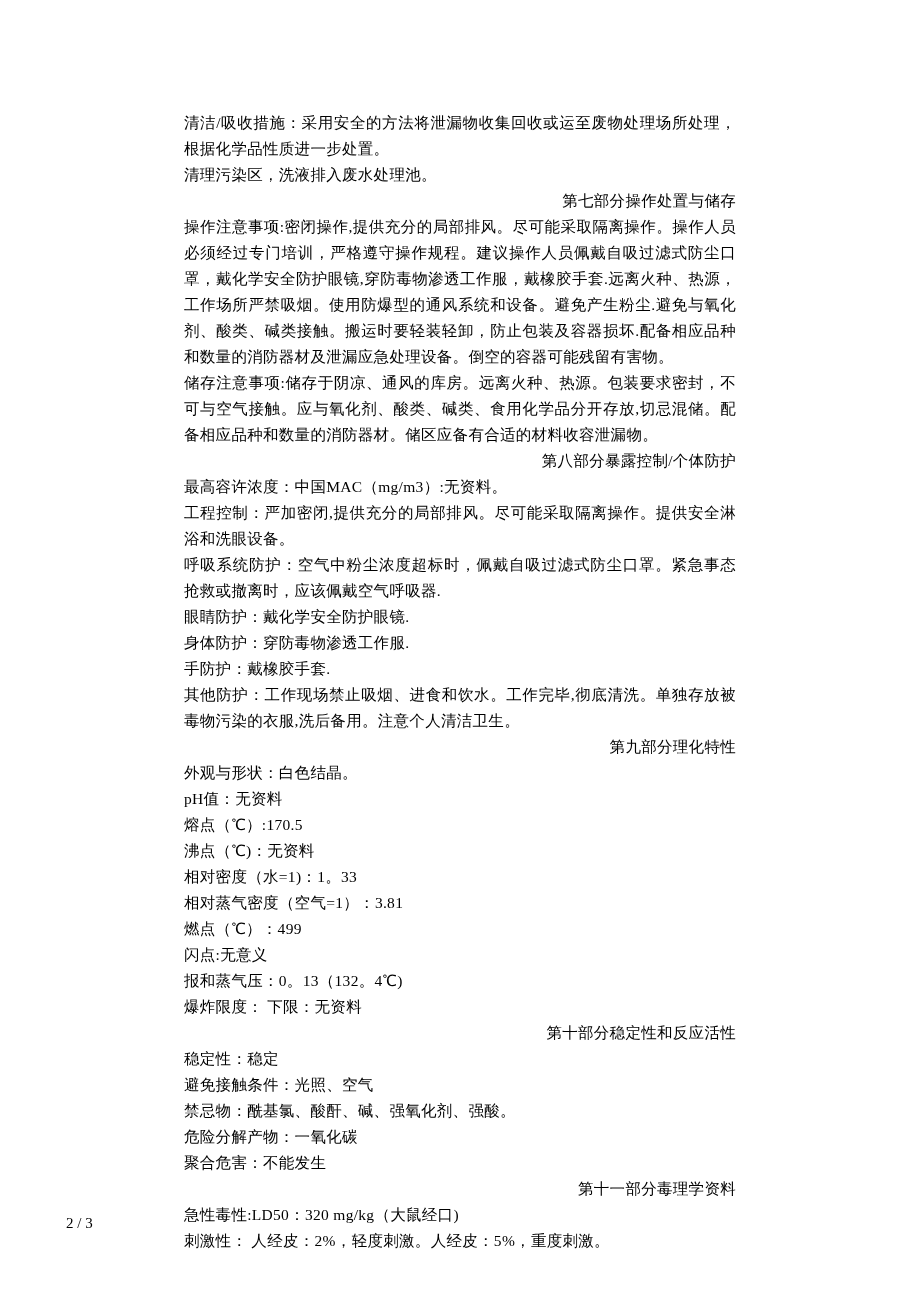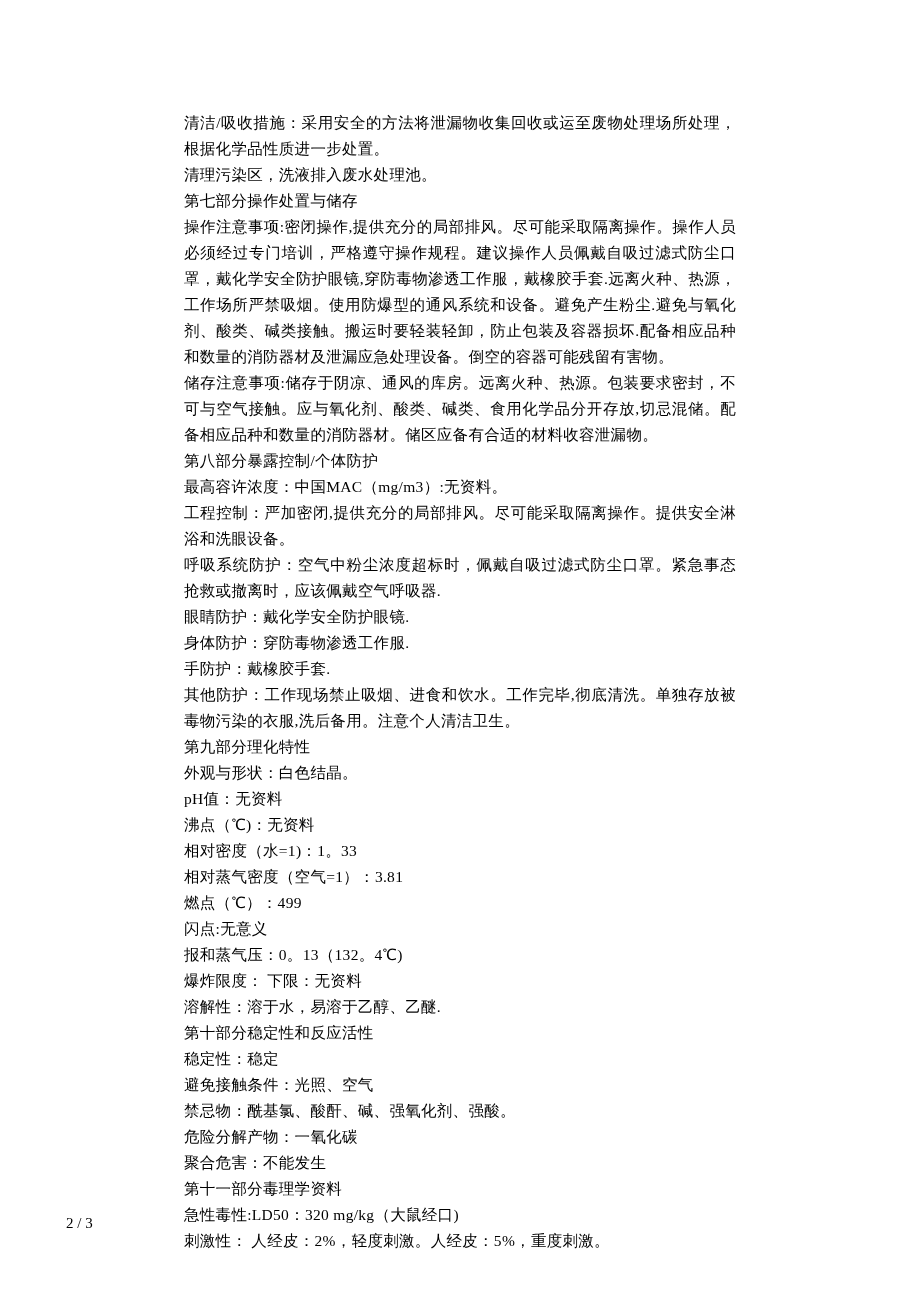--- a/index.html
+++ b/index.html
@@ -1,19 +1,19 @@
 <!DOCTYPE html>
 <html><head>
 <meta charset="utf-8">
 <style>
 body{margin:0;padding:0;font-family:"SimSun","宋体",serif;background:#fff;color:#000}
 .page{width:788px;height:1302px;margin:0 auto;padding:110px 118px 0;box-sizing:border-box;position:relative}
 .content{font-size:15.5px;line-height:26px;letter-spacing:0.3px}
 .para{text-align:justify;margin:0}
-.center{text-align:left;margin:0}
+.center{text-align:right;margin:0}
 .footer{position:absolute;bottom:70px;left:0;right:0;text-align:left;font-size:15px}
 </style>
 </head>
 <body>
 
 <div class="page">
 <div class="content">
 <p class="para">清洁/吸收措施：采用安全的方法将泄漏物收集回收或运至废物处理场所处理，根据化学品性质进一步处置。</p>
 <p class="para">清理污染区，洗液排入废水处理池。</p>
 <p class="center">第七部分操作处置与储存</p>
@@ -23,28 +23,28 @@
 <p class="para">最高容许浓度：中国MAC（mg/m3）:无资料。</p>
 <p class="para">工程控制：严加密闭,提供充分的局部排风。尽可能采取隔离操作。提供安全淋浴和洗眼设备。</p>
 <p class="para">呼吸系统防护：空气中粉尘浓度超标时，佩戴自吸过滤式防尘口罩。紧急事态抢救或撤离时，应该佩戴空气呼吸器.</p>
 <p class="para">眼睛防护：戴化学安全防护眼镜.</p>
 <p class="para">身体防护：穿防毒物渗透工作服.</p>
 <p class="para">手防护：戴橡胶手套.</p>
 <p class="para">其他防护：工作现场禁止吸烟、进食和饮水。工作完毕,彻底清洗。单独存放被毒物污染的衣服,洗后备用。注意个人清洁卫生。</p>
 <p class="center">第九部分理化特性</p>
 <p class="para">外观与形状：白色结晶。</p>
 <p class="para">pH值：无资料</p>
+<p class="para">熔点（℃）:170.5</p>
 <p class="para">沸点（℃)：无资料</p>
 <p class="para">相对密度（水=1)：1。33</p>
 <p class="para">相对蒸气密度（空气=1）：3.81</p>
 <p class="para">燃点（℃）：499</p>
 <p class="para">闪点:无意义</p>
 <p class="para">报和蒸气压：0。13（132。4℃)</p>
 <p class="para">爆炸限度：  下限：无资料</p>
-<p class="para">溶解性：溶于水，易溶于乙醇、乙醚.</p>
 <p class="center">第十部分稳定性和反应活性</p>
 <p class="para">稳定性：稳定</p>
 <p class="para">避免接触条件：光照、空气</p>
 <p class="para">禁忌物：酰基氯、酸酐、碱、强氧化剂、强酸。</p>
 <p class="para">危险分解产物：一氧化碳</p>
 <p class="para">聚合危害：不能发生</p>
 <p class="center">第十一部分毒理学资料</p>
 <p class="para">急性毒性:LD50：320 mg/kg（大鼠经口)</p>
 <p class="para">刺激性：  人经皮：2%，轻度刺激。人经皮：5%，重度刺激。</p>
 </div>

